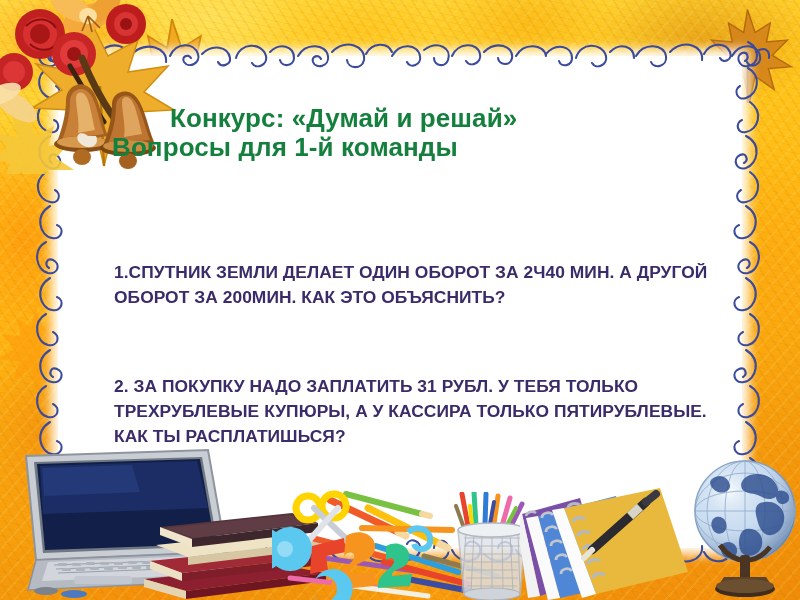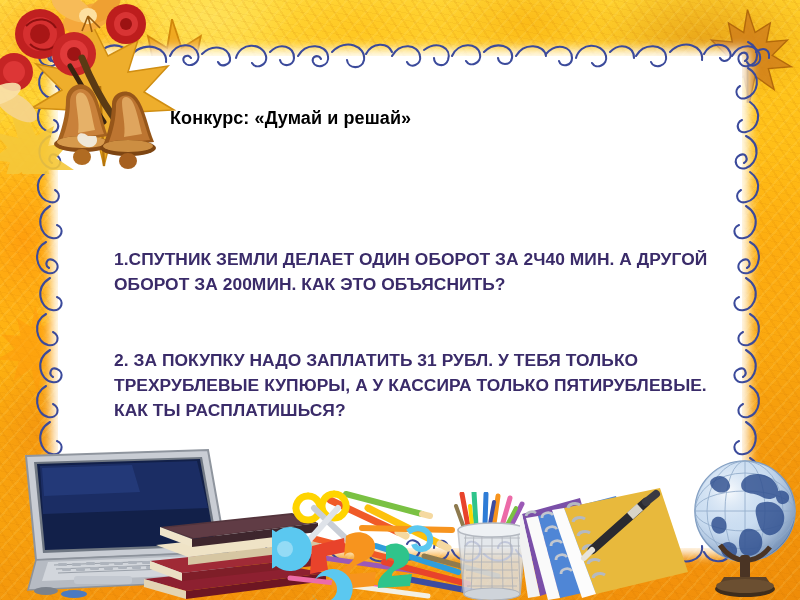--- a/index.html
+++ b/index.html
@@ -53,32 +53,32 @@
   .scroll-orn{position:absolute;pointer-events:none;}
   .scroll-top{left:40px;top:34px;width:730px;height:44px;}
   .scroll-bottom{left:40px;top:528px;width:730px;height:44px;transform:scaleY(-1);}
   .scroll-left{left:26px;top:40px;width:44px;height:520px;}
   .scroll-right{left:726px;top:40px;width:44px;height:520px;transform:scaleX(-1);}
   .scroll-orn svg{display:block;width:100%;height:100%;}
 
   
   .headings{
     position:absolute;left:112px;top:104px;width:560px;
-    color:#000000;font-weight:bold;font-size:18px;line-height:29px;
+    color:#15803d;font-weight:bold;font-size:26px;line-height:29px;
     letter-spacing:.1px;
   }
   .headings .l1{display:block;text-indent:58px;}
   .headings .l2{display:block;}
 
   .body-text{
     position:absolute;left:114px;top:196px;width:600px;
     color:#3a2b69;font-weight:bold;font-size:17.4px;line-height:25.3px;
     font-variant:small-caps;letter-spacing:.05px;white-space:pre-wrap;
   }
-  .body-text .q{display:block;}
+  .body-text .q{display:block;margin-top:13px;}
   .body-text .a{display:block;font-style:italic;font-size:16.2px;}
 
   
   .obj{position:absolute;}
 
   
   .laptop{left:12px;top:448px;width:230px;height:150px;}
   
   .books{left:140px;top:505px;width:190px;height:95px;}
   
@@ -288,20 +288,21 @@
         <ellipse cx="132" cy="152" rx="25" ry="6" fill="#cc8e42"></ellipse>
         <ellipse cx="132" cy="167" rx="9" ry="8" fill="#a66020"></ellipse>
       </g>
 
       <path d="M92 142 C82 134 76 146 88 152 C96 156 104 150 100 142" fill="#f2efe4" opacity=".92"></path>
     </svg>
   </div>
 
   <div class="headings">
     <span class="l1">Конкурс: «Думай и решай»</span>
+    <span class="l2">Вопросы для 1-й команды</span>
   </div>
 
   <div class="body-text">
     <span class="q">1.СПУТНИК ЗЕМЛИ ДЕЛАЕТ ОДИН ОБОРОТ ЗА 2Ч40 МИН. А ДРУГОЙ ОБОРОТ ЗА 200МИН. КАК ЭТО ОБЪЯСНИТЬ?</span>
     <span class="q">2. ЗА ПОКУПКУ НАДО ЗАПЛАТИТЬ 31 РУБЛ. У ТЕБЯ ТОЛЬКО ТРЕХРУБЛЕВЫЕ КУПЮРЫ, А У КАССИРА ТОЛЬКО ПЯТИРУБЛЕВЫЕ. КАК ТЫ РАСПЛАТИШЬСЯ?</span>
     <span class="a">(3 Х 12 – 5)</span>
     
     
     
     

